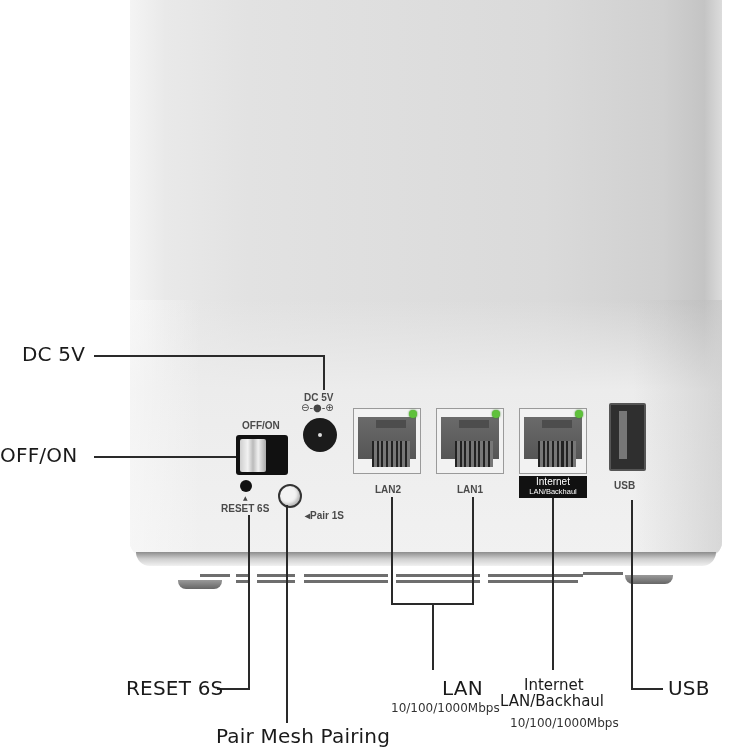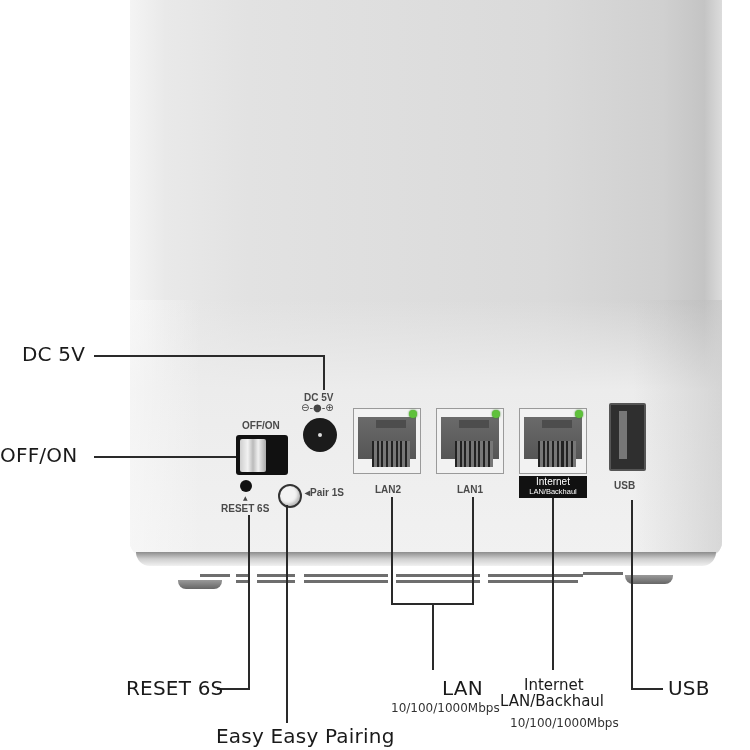--- a/index.html
+++ b/index.html
@@ -75,21 +75,21 @@
 <div class="abs dc-pin"></div>
 
 <div class="abs lbl port-lbl" style="left:242px;top:420px;">OFF/ON</div>
 <div class="abs switch"></div>
 <div class="abs switch-knob"></div>
 
 <div class="abs reset-hole"></div>
 <div class="abs lbl" style="left:243px;top:494px;font-size:6px;color:#444;">▲</div>
 <div class="abs lbl port-lbl" style="left:221px;top:503px;">RESET 6S</div>
 <div class="abs pair-btn"></div>
-<div class="abs lbl port-lbl" style="left:305px;top:487px;">◂Pair 1S</div>
+<div class="abs lbl port-lbl" style="left:305px;top:510px;">◂Pair 1S</div>
 
 <div class="abs rj" style="left:353px;top:408px;">
   <div class="rj-inner">
       <div class="rj-top"></div>
       <div class="rj-pins"></div>
     </div>
   <div class="rj-led"></div>
 </div>
 <div class="abs lbl port-lbl" style="left:375px;top:484px;">LAN2</div>
 
@@ -134,19 +134,19 @@
 <div class="line" style="left:432px;top:603px;width:2px;height:67px;"></div>
 
 <div class="line" style="left:552px;top:498px;width:2px;height:172px;"></div>
 
 <div class="line" style="left:631px;top:500px;width:2px;height:190px;"></div>
 <div class="line" style="left:631px;top:688px;width:32px;height:2px;"></div>
 
 <div class="abs lbl callout-big" style="left:22px;top:342px;">DC 5V</div>
 <div class="abs lbl callout-big" style="left:0px;top:443px;">OFF/ON</div>
 <div class="abs lbl callout-big" style="left:126px;top:676px;">RESET 6S</div>
-<div class="abs lbl callout-big" style="left:216px;top:724px;">Easy Easy Pairing</div>
+<div class="abs lbl callout-big" style="left:216px;top:724px;">Pair Mesh Pairing</div>
 <div class="abs lbl callout-big" style="left:414px;top:676px;margin-left:28px;">LAN</div>
 <div class="abs lbl callout-sm" style="left:391px;top:701px;">10/100/1000Mbps</div>
 <div class="abs lbl" style="left:524px;top:676px;font-size:15px;color:#1a1a1a;">Internet</div>
 <div class="abs lbl" style="left:500px;top:692px;font-size:15px;color:#1a1a1a;">LAN/Backhaul</div>
 <div class="abs lbl callout-sm" style="left:510px;top:716px;">10/100/1000Mbps</div>
 <div class="abs lbl callout-big" style="left:668px;top:676px;">USB</div>
 
 </body></html>

